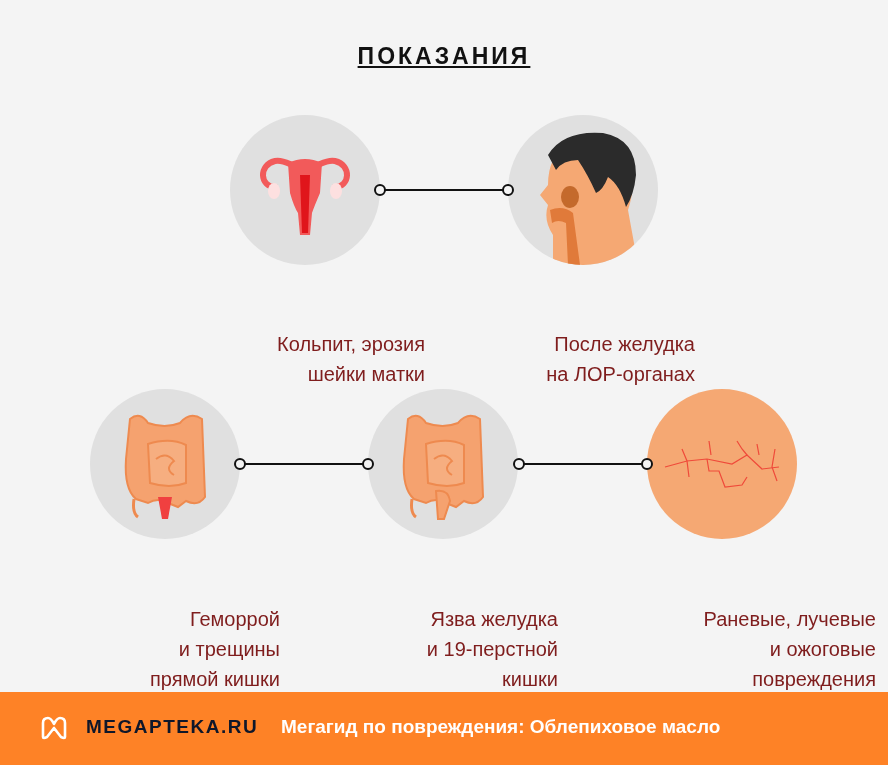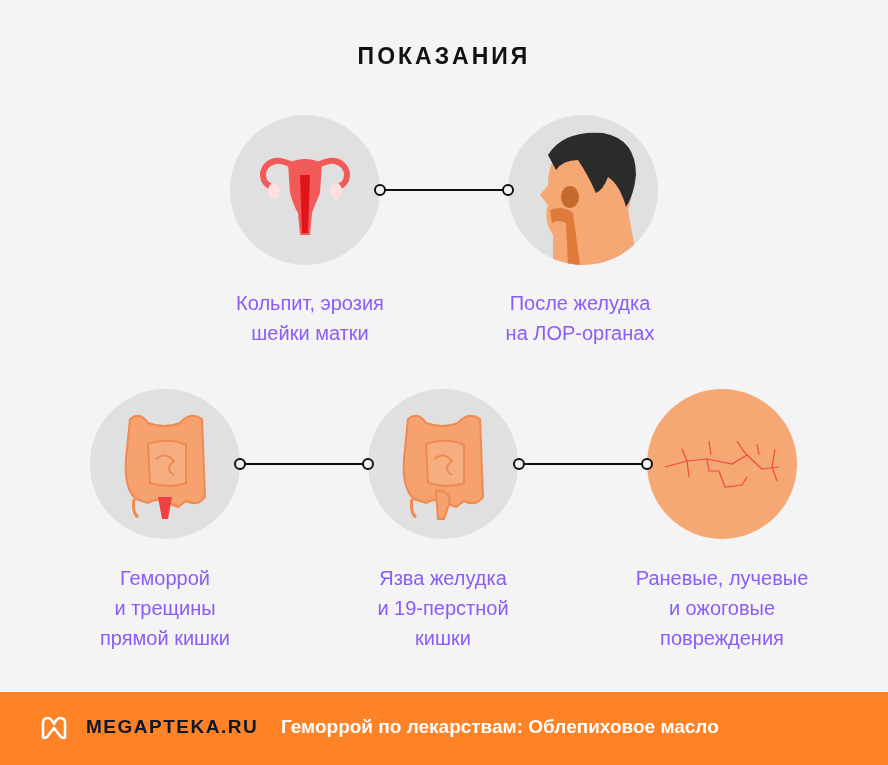--- a/index.html
+++ b/index.html
@@ -6,30 +6,31 @@
   body {
     width: 888px; height: 765px; position: relative; overflow: hidden;
     background: #f4f4f4;
     font-family: "Liberation Sans", "DejaVu Sans", sans-serif;
     color: #1a1a1a;
   }
   .title {
     position: absolute; left: 0; width: 888px; top: 43px;
     text-align: center; font-weight: 700; font-size: 23px; letter-spacing: 3px;
     color: #111;
+    text-decoration: underline;
   }
   .circle {
     position: absolute; width: 150px; height: 150px; border-radius: 50%;
     background: #e0e0e0; overflow: hidden;
   }
   .circle svg { position: absolute; left: 0; top: 0; width: 150px; height: 150px; }
   .circle.skin { background: #f5a873; }
   .label {
-    position: absolute; text-align: center; font-size: 20px; line-height: 30px;
-    color: #8b5cf6; white-space: pre-line;
+    position: absolute; text-align: right; font-size: 20px; line-height: 30px;
+    color: #7f1d1d; white-space: pre-line; margin-top: 41px;
   }
   .connector { position: absolute; height: 2px; background: #111; }
   .dot {
     position: absolute; width: 8px; height: 8px; border: 2px solid #111;
     border-radius: 50%; background: #f4f4f4;
   }
   .footer {
     position: absolute; left: 0; top: 692px; width: 888px; height: 73px;
     background: #fe8226;
   }
@@ -113,22 +114,22 @@
 <div class="connector" style="left:523px;top:463px;width:120px;"></div>
 <div class="dot" style="left:513px;top:458px;"></div>
 <div class="dot" style="left:641px;top:458px;"></div>
 
 <div class="label" style="left:50px;top:563px;width:230px;">Геморрой
 и трещины
 прямой кишки</div>
 <div class="label" style="left:328px;top:563px;width:230px;">Язва желудка
 и 19-перстной
 кишки</div>
-<div class="label" style="left:597px;top:563px;width:250px;">Раневые, лучевые
+<div class="label" style="left:626px;top:563px;width:250px;">Раневые, лучевые
 и ожоговые
 повреждения</div>
 
 <div class="footer"></div>
 <svg class="logo-icon" viewBox="0 0 30 26">
   <path d="M4 22 L4 8 Q4 3 9 3 Q12 3 15 9 Q18 3 21 3 Q26 3 26 8 L26 22 Q26 24 22 22 L15 13 L8 22 Q4 24 4 22 Z" fill="none" stroke="#fff" stroke-width="2.6" stroke-linejoin="round"></path>
 </svg>
 <div class="logo-text">MEGAPTEKA.RU</div>
-<div class="footer-text">Геморрой по лекарствам: Облепиховое масло</div>
+<div class="footer-text">Мегагид по повреждения: Облепиховое масло</div>
 
 </body></html>

